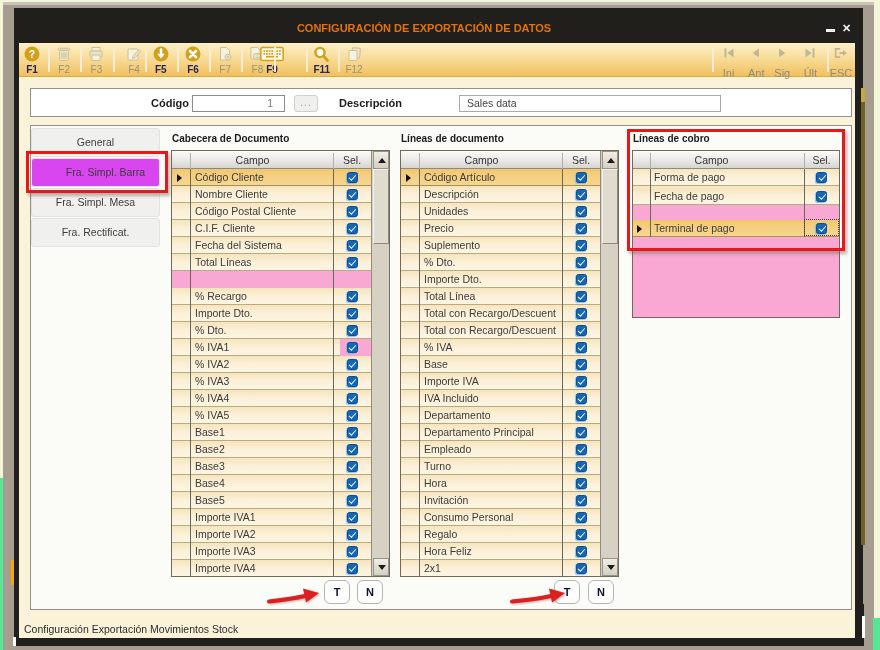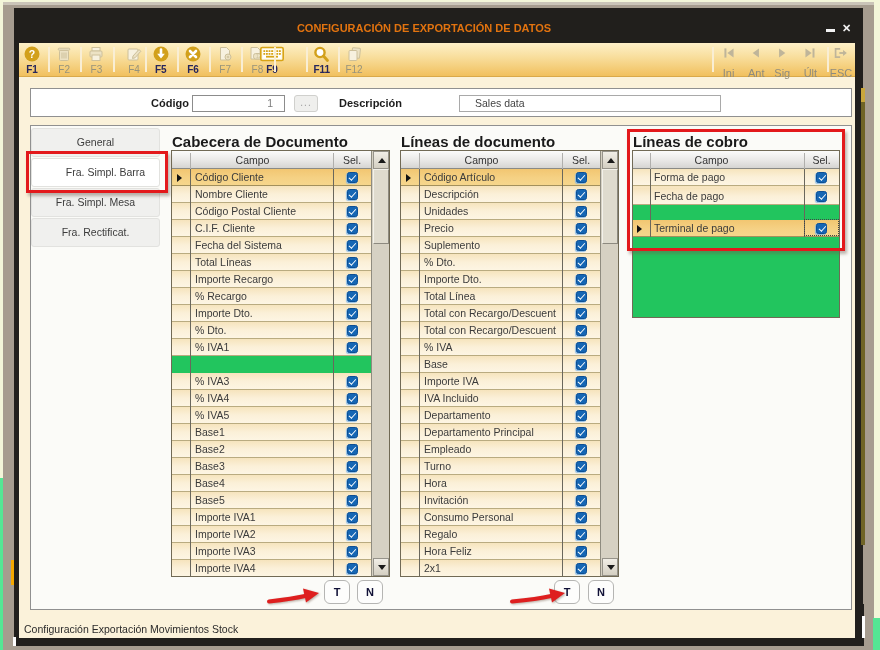--- a/index.html
+++ b/index.html
@@ -26,23 +26,23 @@
 .tlb.en { color:#26265c; font-weight:bold; }
 .tlb.ds { color:#97937b; }
 .tlb.nv { color:#8e8b7d; font-size:11px; margin-top:1px; }
 .tsep { position:absolute; top:4px; width:2px; height:25px; background:#f9eed4; }
 #codpanel { left:30px; top:88px; width:822px; height:29px; background:#fff; border:1px solid #909090; }
 #mainpanel { left:30px; top:125px; width:822px; height:485px; background:#fbfbf8; border:1px solid #909090; }
 .lbl { position:absolute; font-size:11px; font-weight:bold; color:#1c1c1c; }
 .inp { position:absolute; background:#fff; border:1px solid #8c8c8c; font-size:10.5px; line-height:15px; }
 #dots { left:294px; top:95px; width:24px; height:17px; background:#efefed; border:1px solid #d0d0cd; border-radius:3px; color:#a0a0a0; font-size:10px; text-align:center; line-height:13px; letter-spacing:1px; }
 .tab { position:absolute; left:31px; width:129px; height:29px; background:#f0f0ee; border:1px solid #e2e2df; border-radius:3px; font-size:10.5px; color:#3c3c3c; text-align:center; line-height:27px; }
-.tab.on { background:#ffffff;padding-left:20px; }
-.ttl { position:absolute; font-size:15px; font-weight:bold; color:#1a1a1a; }
-.tbl { position:absolute; background:#22c55e; border:1px solid #716a55; overflow:hidden; }
+.tab.on { background:#d946ef;padding-left:20px; }
+.ttl { position:absolute; font-size:10px; font-weight:bold; color:#1a1a1a; }
+.tbl { position:absolute; background:#f9a8d4; border:1px solid #716a55; overflow:hidden; }
 .thead { position:absolute; left:0; top:0; height:18px; background:linear-gradient(180deg,#fbfbfa 0%,#e9e8e6 55%,#d6d5d2 100%); border-bottom:1px solid #8a8a85; }
 .hc { position:absolute; top:0; height:18px; text-align:center; font-size:10.5px; color:#333; line-height:18px; }
 .hsep { position:absolute; top:2px; width:1px; height:16px; background:#b0afac; }
 .row { position:absolute; left:0; height:17px; background:linear-gradient(180deg,#f6e4bd 0%,#fbf0d8 50%,#fdf5e3 100%); border-bottom:1px solid #b9ab80; }
 .row.sel { background:linear-gradient(180deg,#f2c671 0%,#f5d184 55%,#f6d68c 100%); border-bottom:1px solid #a3905c; }
 .ct { position:absolute; top:1px; font-size:10.5px; color:#3b3b3b; line-height:15px; white-space:nowrap; overflow:hidden; }
 .mk { position:absolute; top:4.5px; width:0; height:0; border-left:5px solid #111; border-top:4px solid transparent; border-bottom:4px solid transparent; }
 .cb { position:absolute; top:2.5px; width:11px; height:11px; background:#1566b4; border:1px solid #0d4f94; border-radius:2.5px; box-shadow:-1px 1px 1px rgba(125,180,230,.85); }
 .cb::after { content:""; position:absolute; left:1.6px; top:2px; width:5.6px; height:3.2px; border-left:1.6px solid #fff; border-bottom:1.6px solid #fff; transform:rotate(-48deg); }
 .vline { position:absolute; width:1px; background:#6a675c; }
@@ -216,21 +216,21 @@
           <path d="M11.5 2.5 L16 6 L11.5 9.5 Z" fill="#bfb59a"></path>
         </svg></div>
       <div class="tlb nv">ESC</div>
     </div>
   </div>
 <div id="codpanel" class="abs"></div>
 <div class="lbl" style="left:151px;top:97px">Código</div>
 <div class="inp" style="left:192px;top:95px;width:93px;height:17px;color:#7c7c7c;text-align:right;padding-right:11px">1</div>
 <div id="dots" class="abs">...</div>
 <div class="lbl" style="left:339px;top:97px">Descripción</div>
-<div class="inp" style="left:459px;top:95px;width:262px;height:17px;color:#444;border-color:#a9a9a9;padding-left:15px">Sales data</div>
+<div class="inp" style="left:459px;top:95px;width:262px;height:17px;color:#444;border-color:#a9a9a9;padding-left:7px">Sales data</div>
 <div id="mainpanel" class="abs"></div>
 <div class="tab" style="top:128px">General</div>
 <div class="tab on" style="top:158px">Fra. Simpl. Barra</div>
 <div class="tab" style="top:188px">Fra. Simpl. Mesa</div>
 <div class="tab" style="top:218px">Fra. Rectificat.</div>
 <div class="ttl" style="left:172px;top:133px">Cabecera de Documento</div>
 <div class="ttl" style="left:401px;top:133px">Líneas de documento</div>
 <div class="ttl" style="left:633px;top:133px">Líneas de cobro</div>
 <div class="tbl" style="left:171px;top:150px;width:219px;height:427px">
     <div class="thead" style="width:199px">
@@ -257,38 +257,38 @@
       <i class="cb" style="left:174.5px"></i>
     </div>
     <div class="row" style="top:86px;width:199px">
       <span class="ct" style="left:23px;width:137px">Fecha del Sistema</span>
       <i class="cb" style="left:174.5px"></i>
     </div>
     <div class="row" style="top:103px;width:199px">
       <span class="ct" style="left:23px;width:137px">Total Líneas</span>
       <i class="cb" style="left:174.5px"></i>
     </div>
-    <div class="row" style="top:120px;width:199px">
-      <span class="ct" style="left:23px;width:137px">Importe Recargo</span>
-      <i class="cb" style="left:174.5px"></i>
-    </div>
     <div class="row" style="top:137px;width:199px">
       <span class="ct" style="left:23px;width:137px">% Recargo</span>
       <i class="cb" style="left:174.5px"></i>
     </div>
     <div class="row" style="top:154px;width:199px">
       <span class="ct" style="left:23px;width:137px">Importe Dto.</span>
       <i class="cb" style="left:174.5px"></i>
     </div>
     <div class="row" style="top:171px;width:199px">
       <span class="ct" style="left:23px;width:137px">% Dto.</span>
       <i class="cb" style="left:174.5px"></i>
     </div>
-    <div class="row" style="top:188px;width:216px">
+    <div class="row" style="top:188px;width:168px">
       <span class="ct" style="left:23px;width:137px">% IVA1</span>
+      <i class="cb" style="left:174.5px"></i>
+    </div>
+    <div class="row" style="top:205px;width:199px">
+      <span class="ct" style="left:23px;width:137px">% IVA2</span>
       <i class="cb" style="left:174.5px"></i>
     </div>
     <div class="row" style="top:222px;width:199px">
       <span class="ct" style="left:23px;width:137px">% IVA3</span>
       <i class="cb" style="left:174.5px"></i>
     </div>
     <div class="row" style="top:239px;width:199px">
       <span class="ct" style="left:23px;width:137px">% IVA4</span>
       <i class="cb" style="left:174.5px"></i>
     </div>

